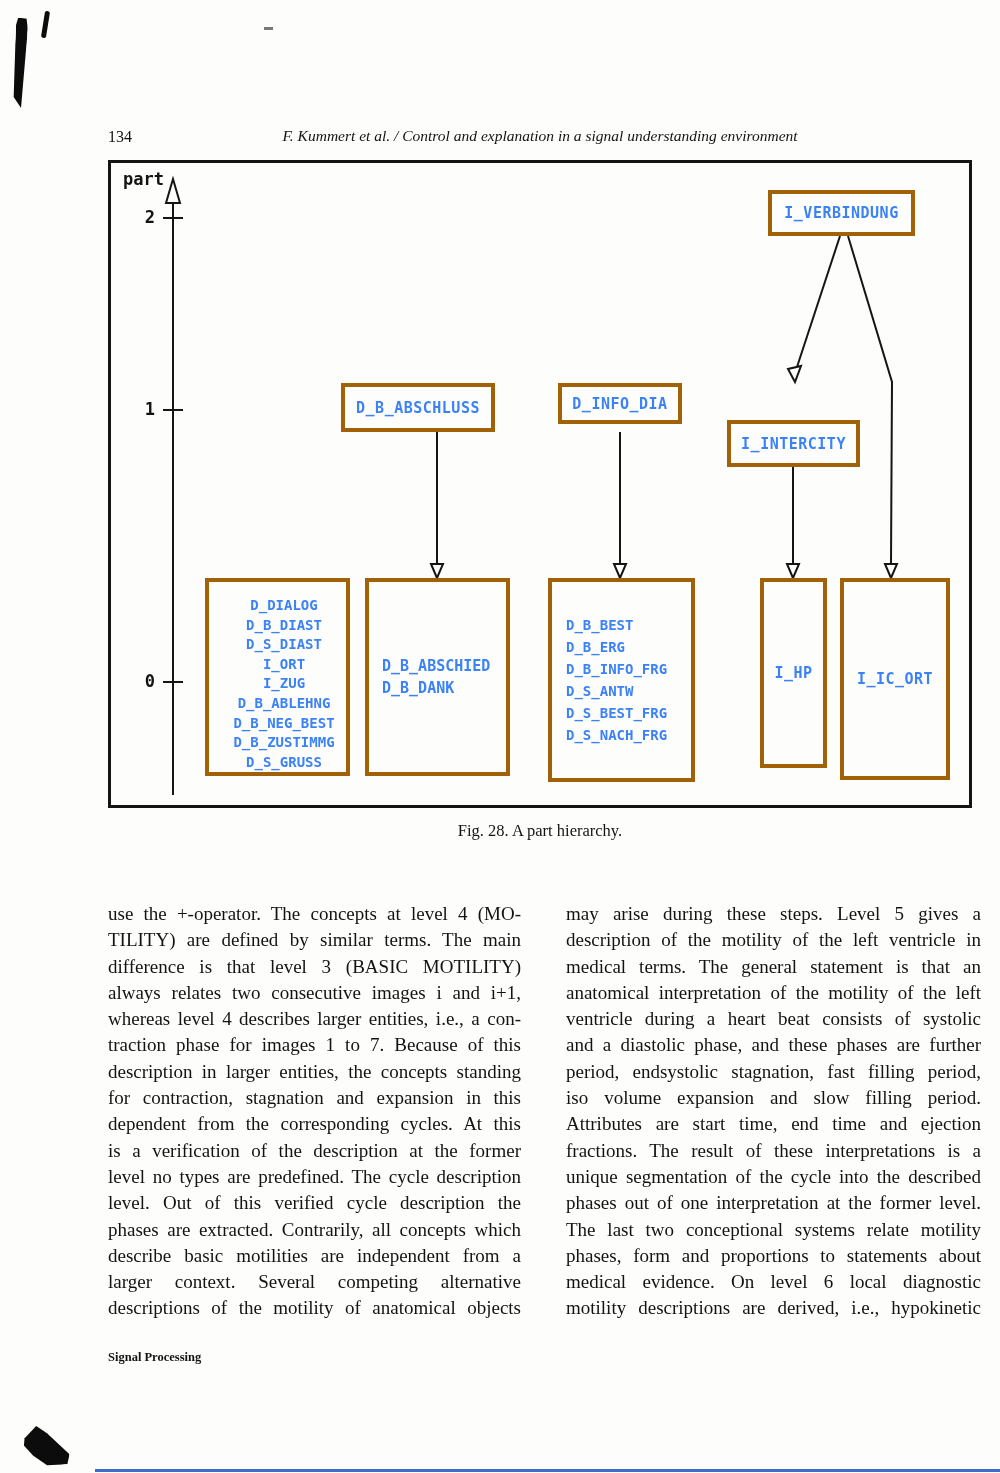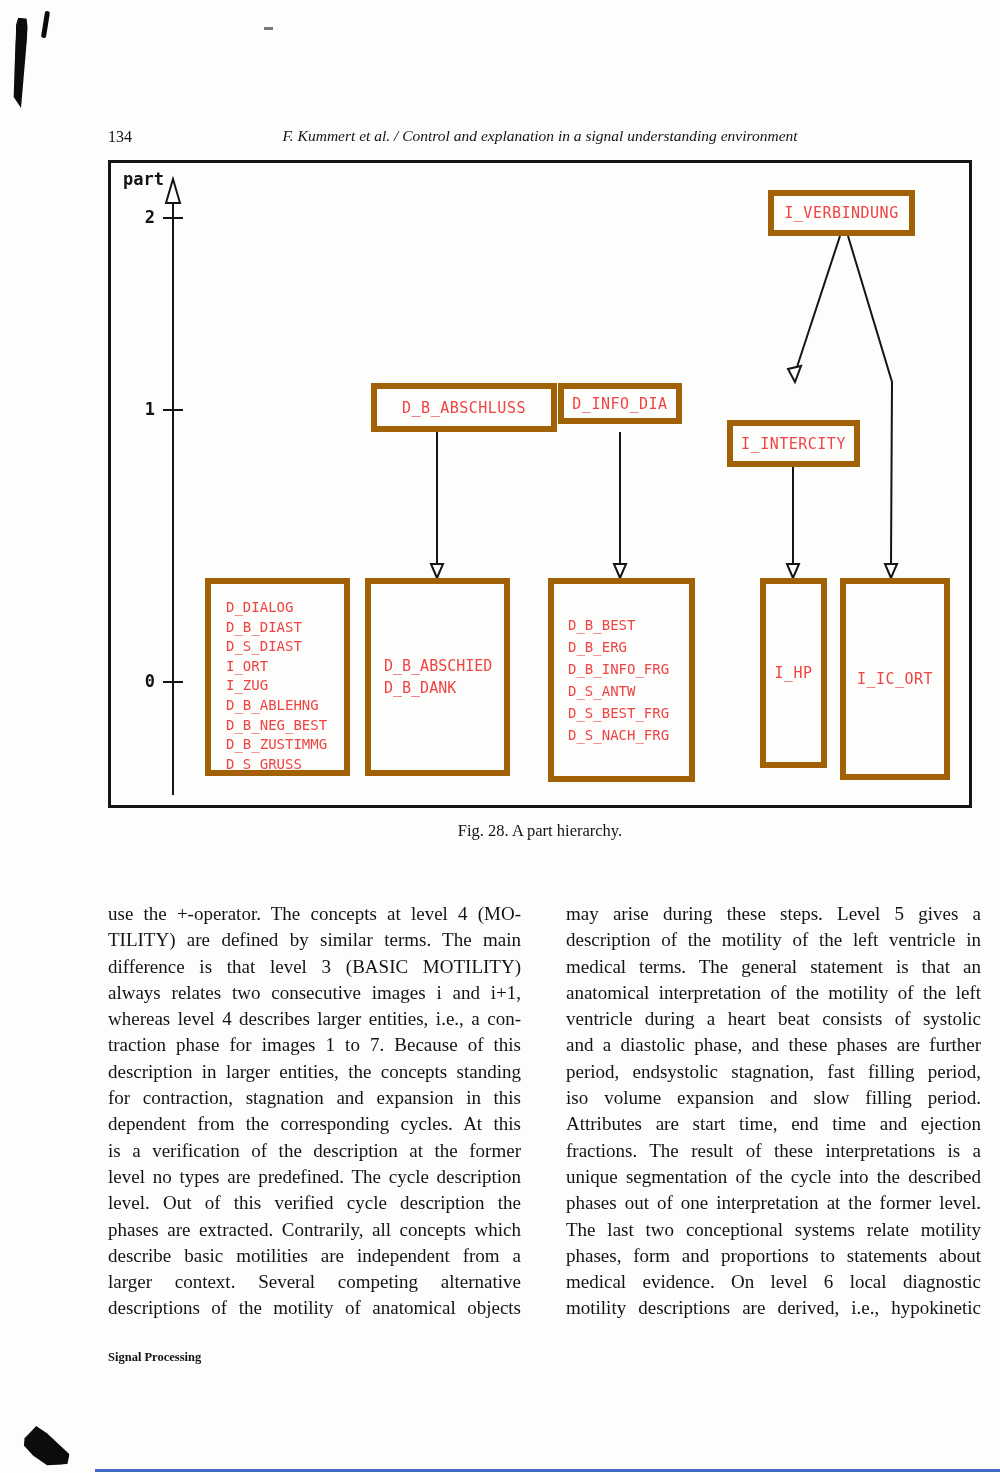--- a/index.html
+++ b/index.html
@@ -22,30 +22,30 @@
   .fig-svg { position:absolute; left:0; top:0; width:858px; height:642px; }
   .axis-label {
     position:absolute; left:12px; top:6px;
     font-family:"DejaVu Sans Mono", monospace; font-weight:bold; font-size:17px;
   }
   .tick-label {
     position:absolute; left:18px; width:26px; text-align:right;
     font-family:"DejaVu Sans Mono", monospace; font-weight:bold; font-size:17px;
   }
   .node {
-    position:absolute; border:6px solid #a16207; background:#fdfdfb;
+    position:absolute; border:4px solid #a16207; background:#fdfdfb;
     box-sizing:border-box; display:flex; align-items:center; justify-content:center;
-    font-family:"DejaVu Sans Mono", monospace; font-weight:normal;
-    font-size:15px; letter-spacing:0.5px; color:#ef4444;
+    font-family:"DejaVu Sans Mono", monospace; font-weight:bold;
+    font-size:15px; letter-spacing:0.5px; color:#3b82f6;
   }
   .node.list {
     flex-direction:column; align-items:flex-start; letter-spacing:0;
     font-size:14px;
   }
-  .node.list.top9   { justify-content:flex-start; padding:14px 2px 16px 15px; line-height:19.6px; }
+  .node.list.top9   { justify-content:flex-start; padding:14px 2px 16px 15px; line-height:19.6px;align-items:center; }
   .node.list.mid2   { justify-content:center; padding-left:13px; line-height:22px; font-size:15px; }
   .node.list.mid6   { justify-content:center; padding-left:14px; line-height:22px; }
   .bline { white-space:pre; }
   
   .caption {
     position:absolute; left:108px; top:821px; width:864px;
     text-align:center; font-size:16.5px;
   }
   
   .col { position:absolute; top:901px; font-size:19px; }
@@ -122,21 +122,21 @@
       </g>
     </svg>
 
     <div class="axis-label">part</div>
     <div class="tick-label" style="top:44px;">2</div>
     <div class="tick-label" style="top:236px;">1</div>
     <div class="tick-label" style="top:508px;">0</div>
 
     <div class="node" style="left:657px; top:27px; width:147px; height:46px;">I_VERBINDUNG</div>
 
-    <div class="node" style="left:260px; top:220px; width:186px; height:49px;">D_B_ABSCHLUSS</div>
+    <div class="node" style="left:230px; top:220px; width:154px; height:49px;">D_B_ABSCHLUSS</div>
     <div class="node" style="left:447px; top:220px; width:124px; height:41px;">D_INFO_DIA</div>
     <div class="node" style="left:616px; top:222px; width:133px; height:47px;margin-top:35px;">I_INTERCITY</div>
 
     <div class="node list top9" style="left:94px; top:415px; width:145px; height:198px;">
         <div class="bline">D_DIALOG</div>
         <div class="bline">D_B_DIAST</div>
         <div class="bline">D_S_DIAST</div>
         <div class="bline">I_ORT</div>
         <div class="bline">I_ZUG</div>
         <div class="bline">D_B_ABLEHNG</div>

